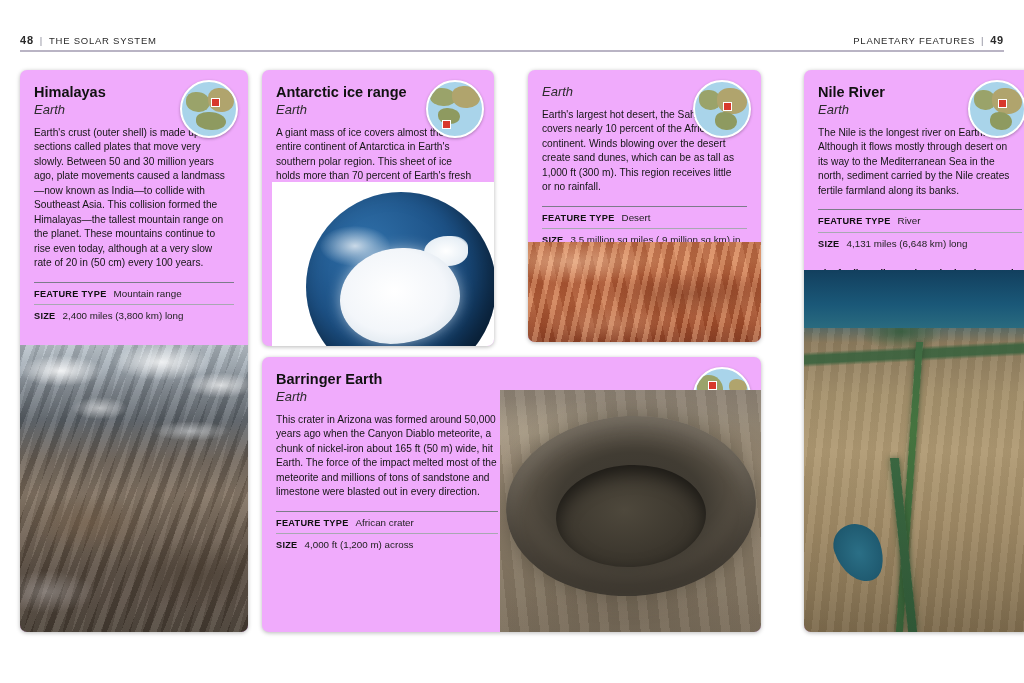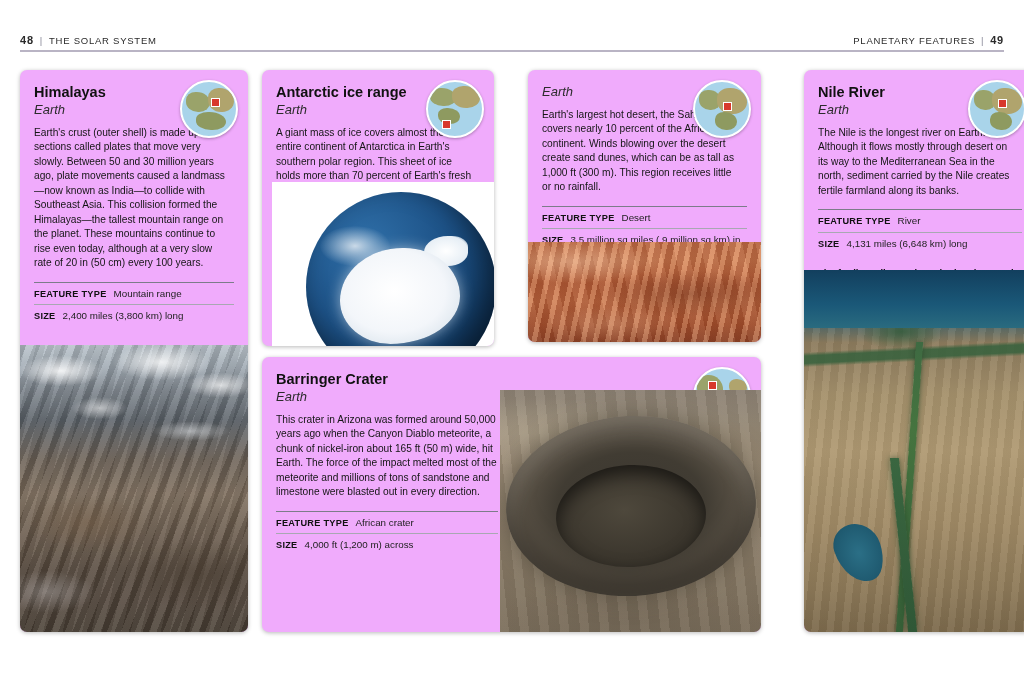--- a/index.html
+++ b/index.html
@@ -478,21 +478,21 @@
   </div>
 
   <div class="card" style="left:262px; top:357px; width:499px; height:275px;">
     <div class="card-inner">
       <div class="globe" style="right:10px; top:10px;">
         <div class="land" style="left:2px; top:6px; width:26px; height:26px;"></div>
         <div class="land" style="left:16px; top:28px; width:20px; height:20px; background:#8e9a60;"></div>
         <div class="land" style="left:34px; top:10px; width:18px; height:16px; background:#b0a46d;"></div>
         <div class="marker" style="left:13px; top:12px;"></div>
       </div>
-      <h2 class="card-title">Barringer Crater</h2>
+      <h2 class="card-title">Barringer Earth</h2>
       <div class="card-sub">Earth</div>
       <p class="card-body" style="width:222px;">This crater in Arizona was formed around 50,000 years ago when the Canyon Diablo meteorite, a chunk of nickel-iron about 165 ft (50 m) wide, hit Earth. The force of the impact melted most of the meteorite and millions of tons of sandstone and limestone were blasted out in every direction.</p>
       <div class="meta" style="width:222px;">
         <div class="meta-line"></div>
         <div class="meta-row">
           <span class="meta-key">FEATURE TYPE</span>
           <span class="meta-val">African crater</span>
         </div>
         <div class="meta-line thin"></div>
         <div class="meta-row">

